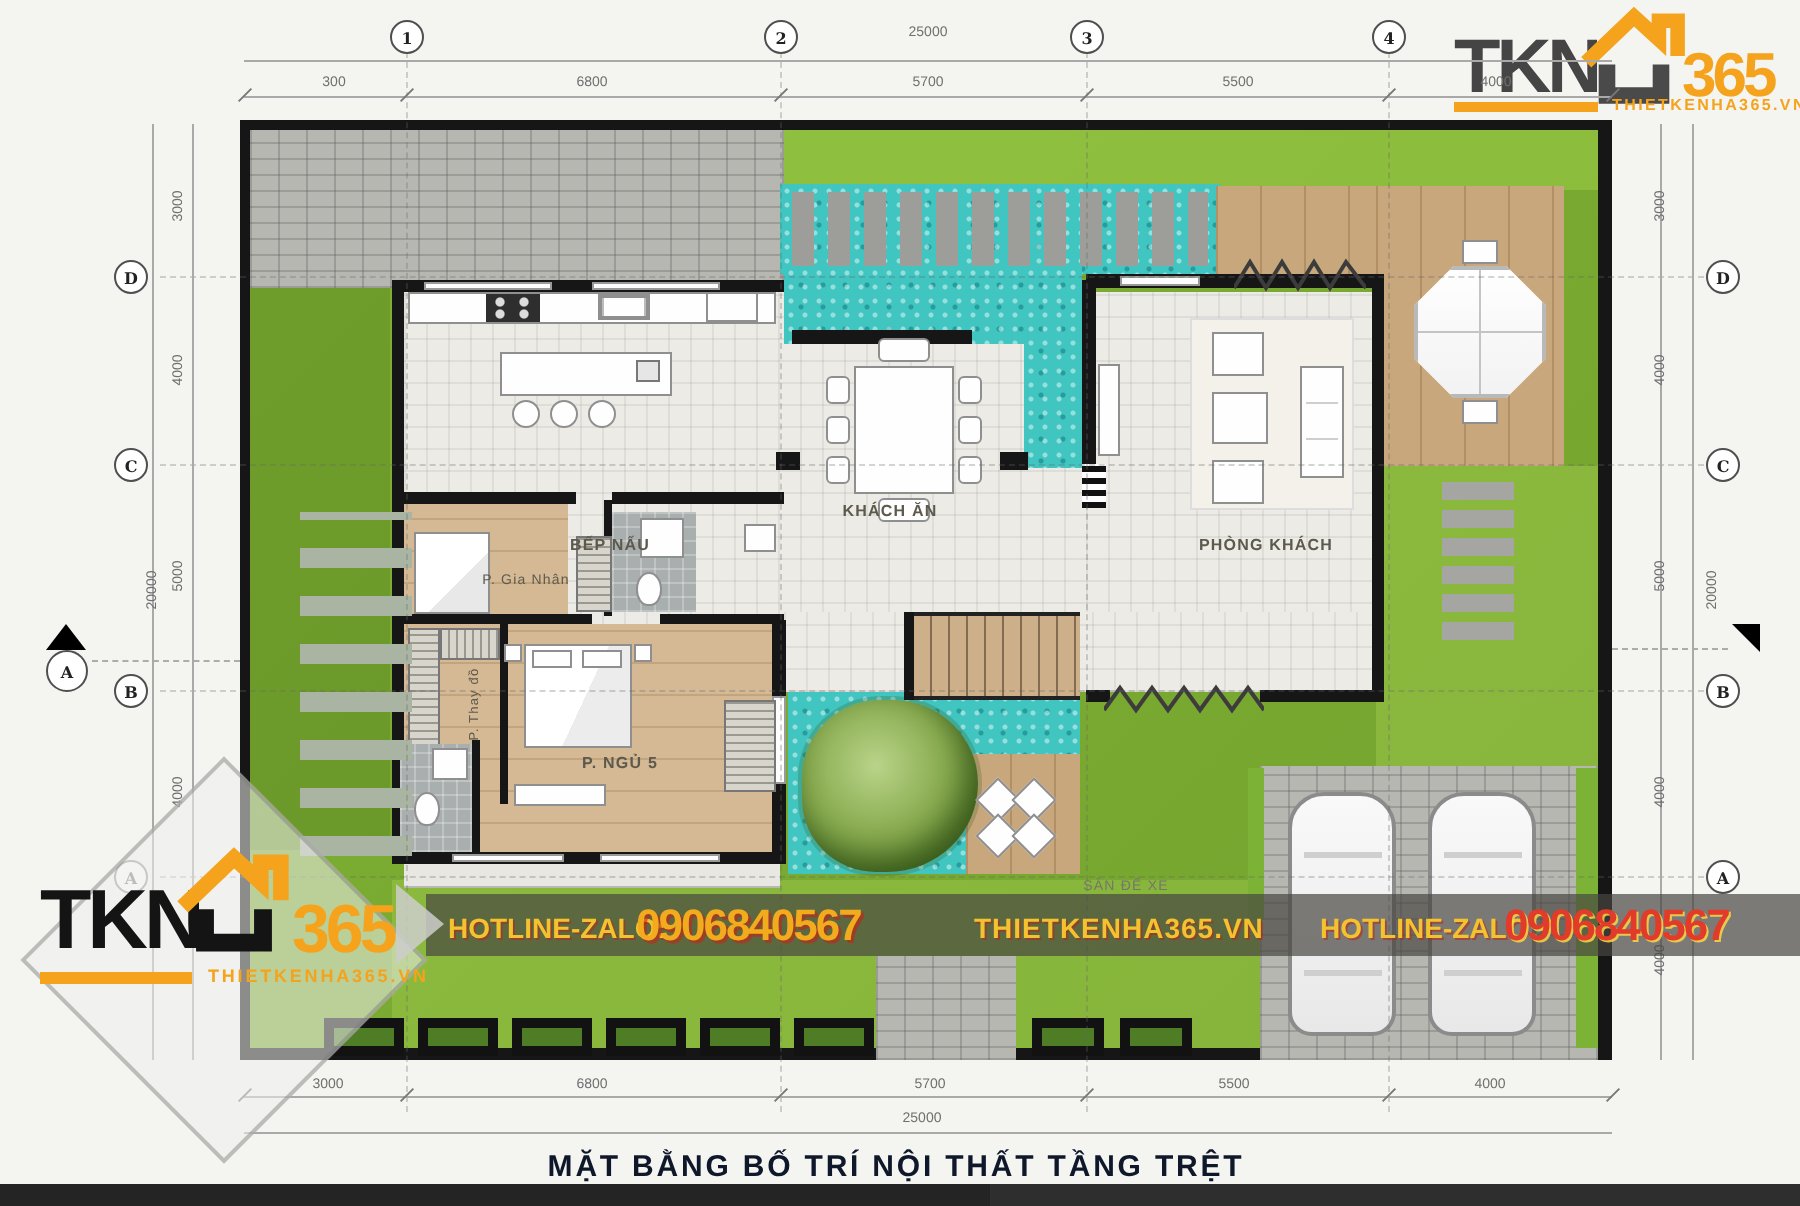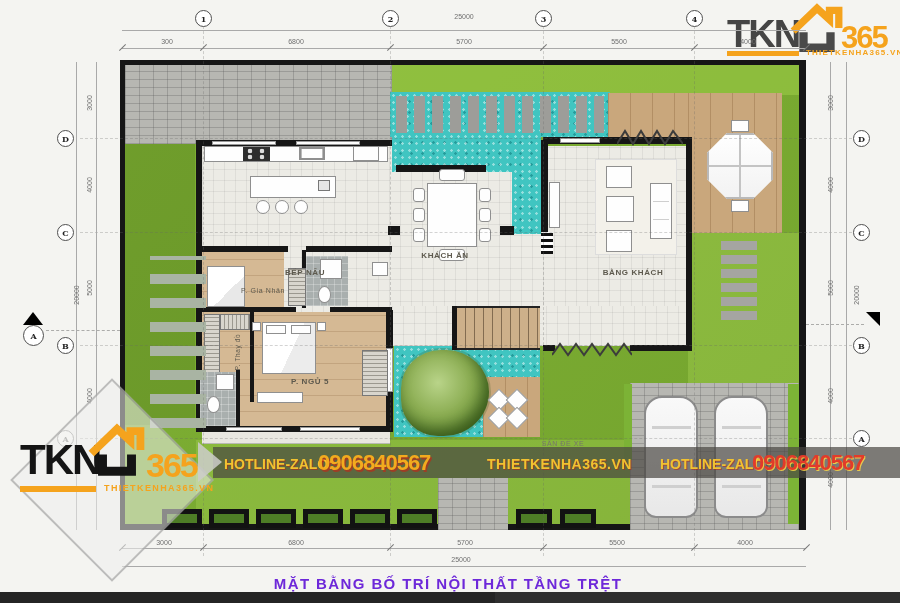--- a/index.html
+++ b/index.html
@@ -43,21 +43,21 @@
   .octa{clip-path:polygon(30% 0,70% 0,100% 30%,100% 70%,70% 100%,30% 100%,0 70%,0 30%);
     background-image:linear-gradient(0deg,transparent 49%,#c4c4c4 49% 51%,transparent 51%),
     linear-gradient(90deg,transparent 49%,#c4c4c4 49% 51%,transparent 51%),
     linear-gradient(#fff,#f2f2f2);box-shadow:inset 0 0 0 2px #b9b9b9;}
   .tree{border-radius:48% 52% 55% 45%;background:radial-gradient(circle at 42% 38%,#b9d489 0%,#8aac51 45%,#5e8531 78%,#4d7027 100%);
     box-shadow:inset -5px -7px 14px rgba(25,55,8,.55),0 0 0 2px rgba(60,90,30,.25);}
   .planter{position:absolute;width:40px;height:19px;border:5px solid #121212;background:#4e7d26;box-sizing:border-box;z-index:9;}
   .vt{display:flex;align-items:center;justify-content:center;transform:rotate(-90deg);}
   .hl{position:absolute;z-index:34;font-weight:bold;white-space:nowrap;}
   .logo-txt{position:absolute;font-weight:bold;letter-spacing:-2px;white-space:nowrap;}
-  .caption{position:absolute;font-weight:bold;font-size:15px;color:#6d28d9;letter-spacing:1.4px;text-align:center;z-index:20;}
+  .caption{position:absolute;font-weight:bold;font-size:15px;color:#0f172a;letter-spacing:1.4px;text-align:center;z-index:20;}
 </style>
 </head>
 <body>
 
 <div id="canvas">
 
   <div class="abs grass" style="left:125px;top:65px;width:674px;height:459px;"></div>
   <div class="abs" style="left:125px;top:65px;width:674px;height:30px;background:rgba(180,225,85,.35);"></div>
   <div class="abs" style="left:125px;top:95px;width:70px;height:330px;background:rgba(20,50,0,.14);"></div>
   <div class="abs" style="left:688px;top:233px;width:111px;height:150px;background:rgba(195,235,105,.25);"></div>
@@ -191,21 +191,21 @@
   <div class="planter" style="left:209px;top:509px;"></div>
   <div class="planter" style="left:256px;top:509px;"></div>
   <div class="planter" style="left:303px;top:509px;"></div>
   <div class="planter" style="left:350px;top:509px;"></div>
   <div class="planter" style="left:397px;top:509px;"></div>
   <div class="planter" style="left:516px;top:509px;width:36px;"></div>
   <div class="planter" style="left:560px;top:509px;width:36px;"></div>
 
   <div class="rl" style="left:255px;top:268px;width:100px;">BẾP NẤU</div>
   <div class="rl" style="left:395px;top:251px;width:100px;">KHÁCH ĂN</div>
-  <div class="rl" style="left:583px;top:268px;width:100px;">BẰNG KHÁCH</div>
+  <div class="rl" style="left:583px;top:268px;width:100px;">PHÒNG KHÁCH</div>
   <div class="rl" style="left:213px;top:287px;width:100px;font-size:7px;font-weight:normal;">P. Gia Nhân</div>
   <div class="rl vt" style="left:212px;top:347px;width:50px;height:10px;font-size:6.5px;font-weight:normal;">P. Thay đồ</div>
   <div class="rl" style="left:260px;top:377px;width:100px;">P. NGỦ 5</div>
   <div class="rl" style="left:513px;top:440px;width:100px;font-size:7px;font-weight:normal;z-index:5;color:#77756b;">SÂN ĐỂ XE</div>
 
   <div class="dashv" style="left:203px;top:26px;height:530px;"></div>
   <div class="dashv" style="left:390px;top:26px;height:530px;"></div>
   <div class="dashv" style="left:543px;top:26px;height:530px;"></div>
   <div class="dashv" style="left:694px;top:26px;height:530px;"></div>
   <div class="dashh" style="left:80px;top:138px;width:772px;"></div>

